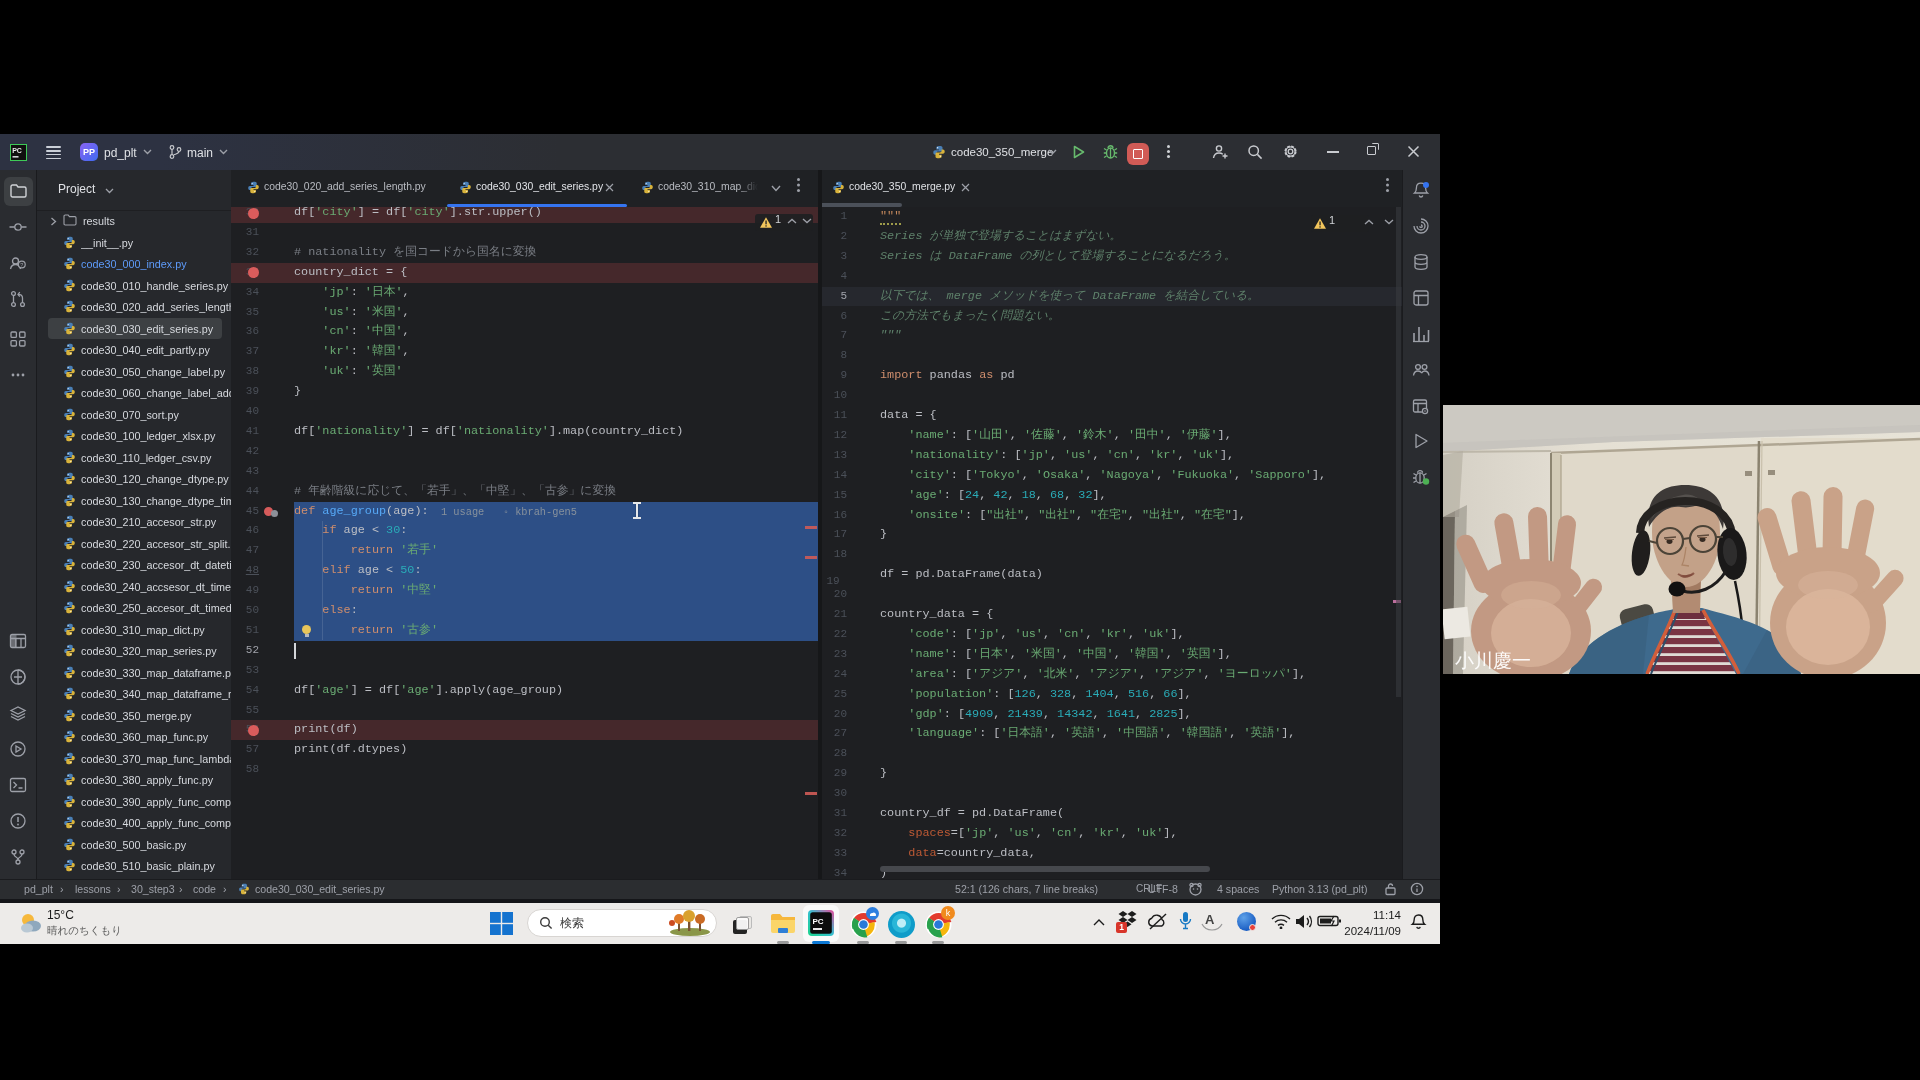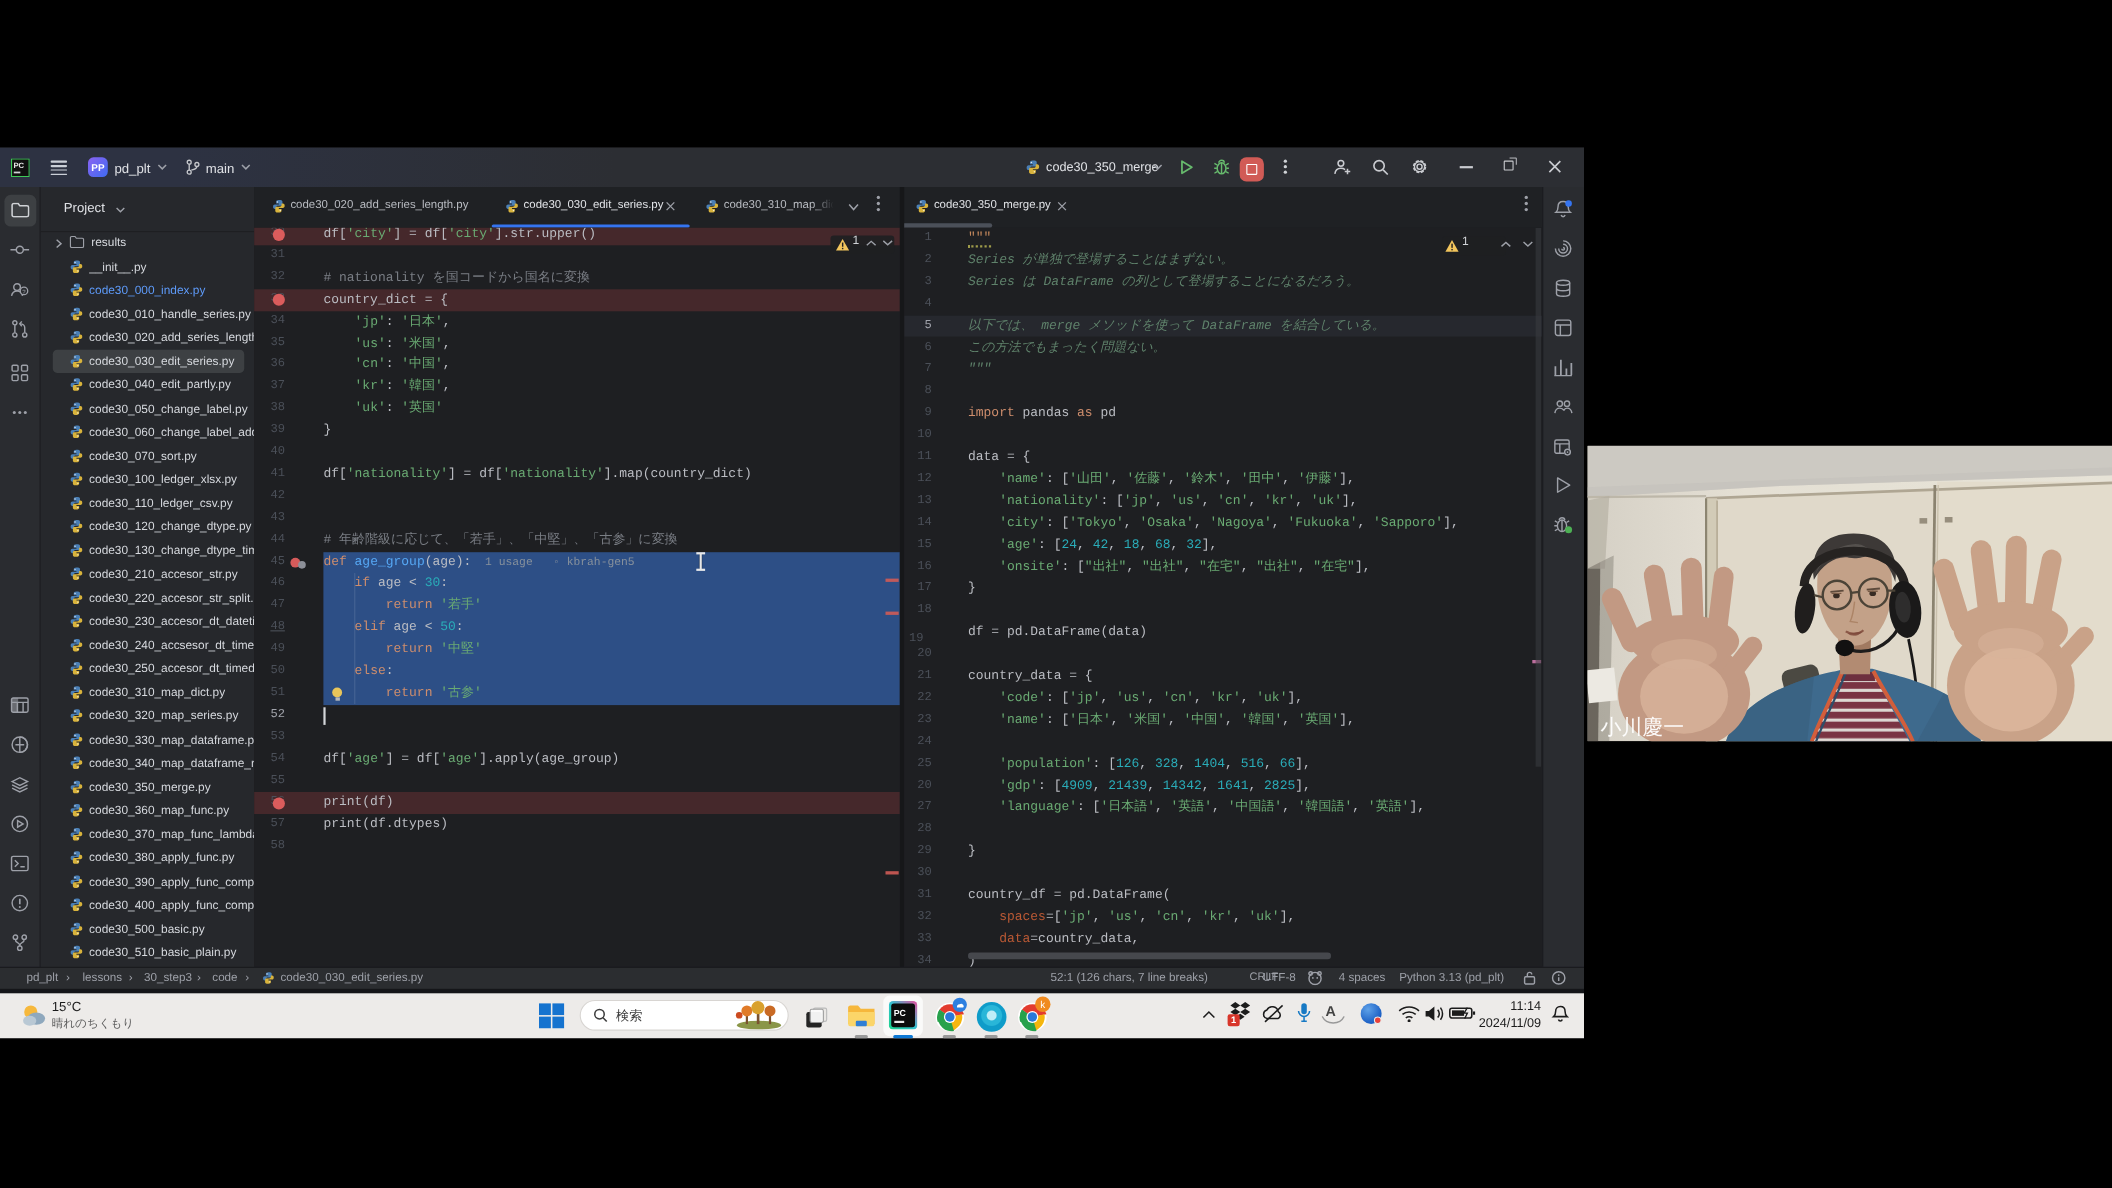--- a/index.html
+++ b/index.html
@@ -574,20 +574,21 @@
 <div class="cl" style="left:58px;top:218.9px">    <i class="str">'name'</i>: [<i class="str">'山田'</i>, <i class="str">'佐藤'</i>, <i class="str">'鈴木'</i>, <i class="str">'田中'</i>, <i class="str">'伊藤'</i>],</div>
 <div class="cl" style="left:58px;top:238.8px">    <i class="str">'nationality'</i>: [<i class="str">'jp'</i>, <i class="str">'us'</i>, <i class="str">'cn'</i>, <i class="str">'kr'</i>, <i class="str">'uk'</i>],</div>
 <div class="cl" style="left:58px;top:258.7px">    <i class="str">'city'</i>: [<i class="str">'Tokyo'</i>, <i class="str">'Osaka'</i>, <i class="str">'Nagoya'</i>, <i class="str">'Fukuoka'</i>, <i class="str">'Sapporo'</i>],</div>
 <div class="cl" style="left:58px;top:278.6px">    <i class="str">'age'</i>: [<i class="num">24</i>, <i class="num">42</i>, <i class="num">18</i>, <i class="num">68</i>, <i class="num">32</i>],</div>
 <div class="cl" style="left:58px;top:298.5px">    <i class="str">'onsite'</i>: [<i class="str">"出社"</i>, <i class="str">"出社"</i>, <i class="str">"在宅"</i>, <i class="str">"出社"</i>, <i class="str">"在宅"</i>],</div>
 <div class="cl" style="left:58px;top:318.4px">}</div>
 <div class="cl" style="left:58px;top:358.2px">df = pd.DataFrame(data)</div>
 <div class="cl" style="left:58px;top:398.0px">country_data = {</div>
 <div class="cl" style="left:58px;top:417.9px">    <i class="str">'code'</i>: [<i class="str">'jp'</i>, <i class="str">'us'</i>, <i class="str">'cn'</i>, <i class="str">'kr'</i>, <i class="str">'uk'</i>],</div>
 <div class="cl" style="left:58px;top:437.8px">    <i class="str">'name'</i>: [<i class="str">'日本'</i>, <i class="str">'米国'</i>, <i class="str">'中国'</i>, <i class="str">'韓国'</i>, <i class="str">'英国'</i>],</div>
+<div class="cl" style="left:58px;top:457.7px">    <i class="str">'area'</i>: [<i class="str">'アジア'</i>, <i class="str">'北米'</i>, <i class="str">'アジア'</i>, <i class="str">'アジア'</i>, <i class="str">'ヨーロッパ'</i>],</div>
 <div class="cl" style="left:58px;top:477.6px">    <i class="str">'population'</i>: [<i class="num">126</i>, <i class="num">328</i>, <i class="num">1404</i>, <i class="num">516</i>, <i class="num">66</i>],</div>
 <div class="cl" style="left:58px;top:497.5px">    <i class="str">'gdp'</i>: [<i class="num">4909</i>, <i class="num">21439</i>, <i class="num">14342</i>, <i class="num">1641</i>, <i class="num">2825</i>],</div>
 <div class="cl" style="left:58px;top:517.4px">    <i class="str">'language'</i>: [<i class="str">'日本語'</i>, <i class="str">'英語'</i>, <i class="str">'中国語'</i>, <i class="str">'韓国語'</i>, <i class="str">'英語'</i>],</div>
 <div class="cl" style="left:58px;top:557.2px">}</div>
 <div class="cl" style="left:58px;top:597.0px">country_df = pd.DataFrame(</div>
 <div class="cl" style="left:58px;top:616.9px">    <i class="par">spaces</i>=[<i class="str">'jp'</i>, <i class="str">'us'</i>, <i class="str">'cn'</i>, <i class="str">'kr'</i>, <i class="str">'uk'</i>],</div>
 <div class="cl" style="left:58px;top:636.8px">    <i class="par">data</i>=country_data,</div>
 <div class="cl" style="left:58px;top:656.7px">)</div>
 <div class="abs" style="left:489px;top:8px;width:58px;height:17px;background:#1e1f22;opacity:.92;border-radius:3px"></div>
 <svg class="abs" style="left:491px;top:10px" width="14" height="13" viewBox="0 0 14 13">

